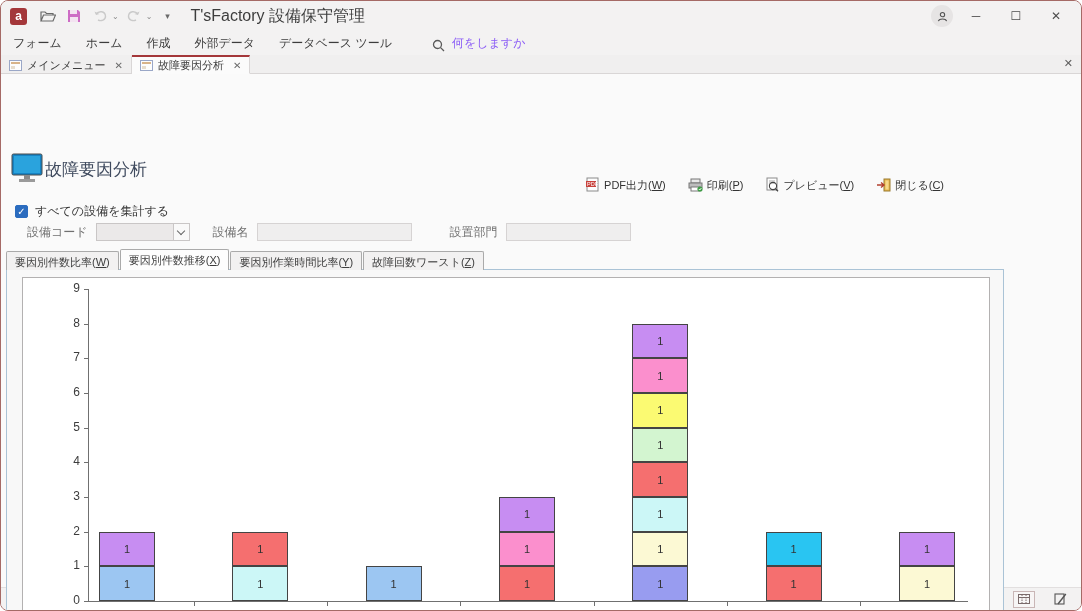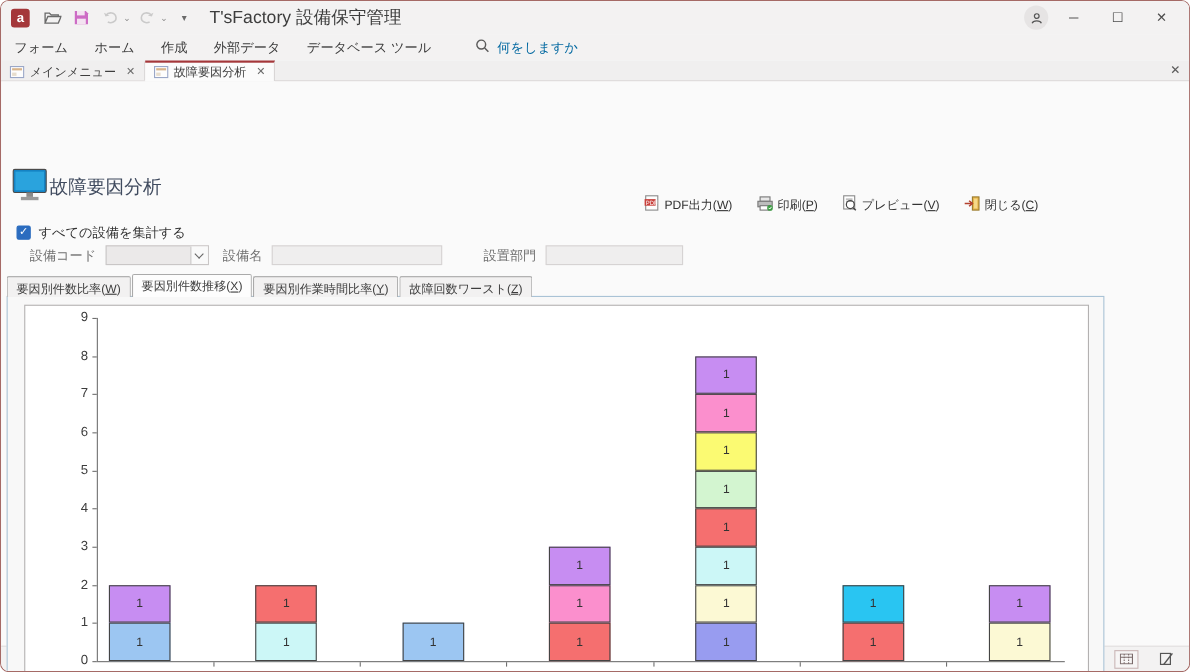--- a/index.html
+++ b/index.html
@@ -19,21 +19,21 @@
   .tiny-caret { font-size:8px; color:#8a8a8a; margin-left:-3px; }
   .win-title { margin-left:12px; font-size:16px; color:#3d3d3d; }
   .tb-right { position:absolute; right:8px; top:0; height:30px; display:flex; align-items:center; gap:6px; }
   .account-btn { width:22px; height:22px; border-radius:50%; background:#e6e4e4; display:flex; align-items:center; justify-content:center; }
   .winctl { width:34px; height:26px; display:flex; align-items:center; justify-content:center; color:#4d4d4d; font-size:12px; }
 
   
   .menubar { position:absolute; left:0; top:30px; width:100%; height:24px; background:#f3f2f2;
              display:flex; align-items:center; }
   .menu-item { padding:0 12px; font-size:12px; color:#3d3d3d; height:24px; display:flex; align-items:center; }
-  .ribbon-search { display:flex; align-items:flex-start; gap:7px; margin-left:28px; color:#0369a1; }
+  .ribbon-search { display:flex; align-items:flex-end; gap:7px; margin-left:28px; color:#8b5cf6; }
 
   
   .objtabs { position:absolute; left:0; top:54px; width:100%; height:19px; background:#f0efef;
              border-bottom:1px solid #d9d6d6; display:flex; align-items:stretch; }
   .obj-tab { display:flex; align-items:center; gap:5px; padding:0 8px; font-size:11px; color:#3d3d3d;
              border-right:1px solid #d9d6d6; border-top:2px solid transparent; background:#f0efef; }
   .obj-tab.active { background:#fbfbfb; border-top:2px solid #a4373a; border-bottom:1px solid #fbfbfb; margin-bottom:-1px; }
   .obj-tab .tclose { margin-left:4px; color:#6b6b6b; font-size:10px; }
   .strip-close { position:absolute; right:8px; top:2px; color:#5c5c5c; font-size:11px; }
 
@@ -228,21 +228,21 @@
       <span class="chk-label">すべての設備を集計する</span>
     </div>
 
     <div class="fields" id="field-row">
         <span class="f-label">設備コード</span>
         <div class="combo">
           <span class="drop">
             <span class="chev"></span>
           </span>
         </div>
-        <span class="f-label" style="margin-left: 13px; text-align: center;">設備名</span>
+        <span class="f-label" style="margin-left: 23px; text-align: center;">設備名</span>
         <div class="t-input" style="width: 155px; margin-left: 8px;"></div>
         <span class="f-label" style="margin-left: 38px;">設置部門</span>
         <div class="t-input" style="width: 125px; margin-left: 8px;"></div>
       </div>
 
     <div class="subtabs" id="sub-tabs">
         <div class="sub-tab">要因別件数比率(<u>W</u>)</div>
         <div class="sub-tab active">要因別件数推移(<u>X</u>)</div>
         <div class="sub-tab">要因別作業時間比率(<u>Y</u>)</div>
         <div class="sub-tab">故障回数ワースト(<u>Z</u>)</div>

